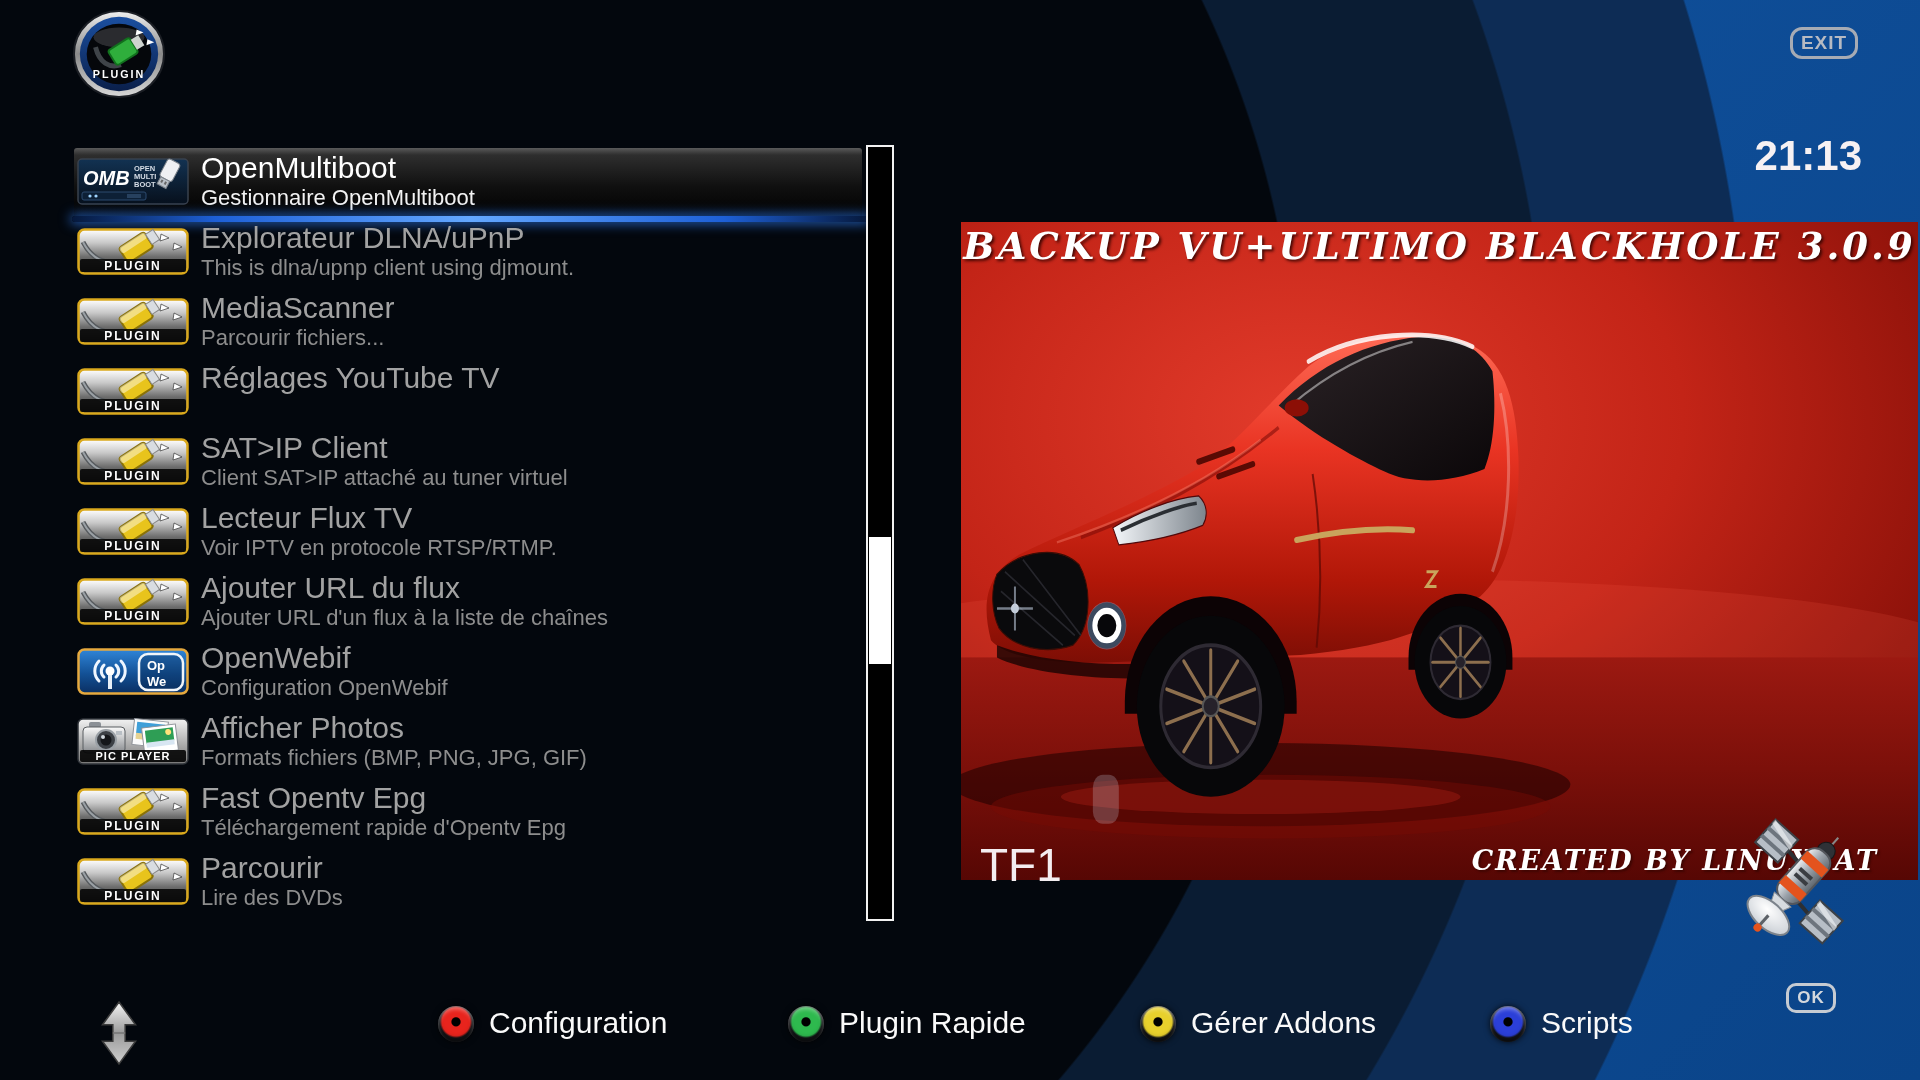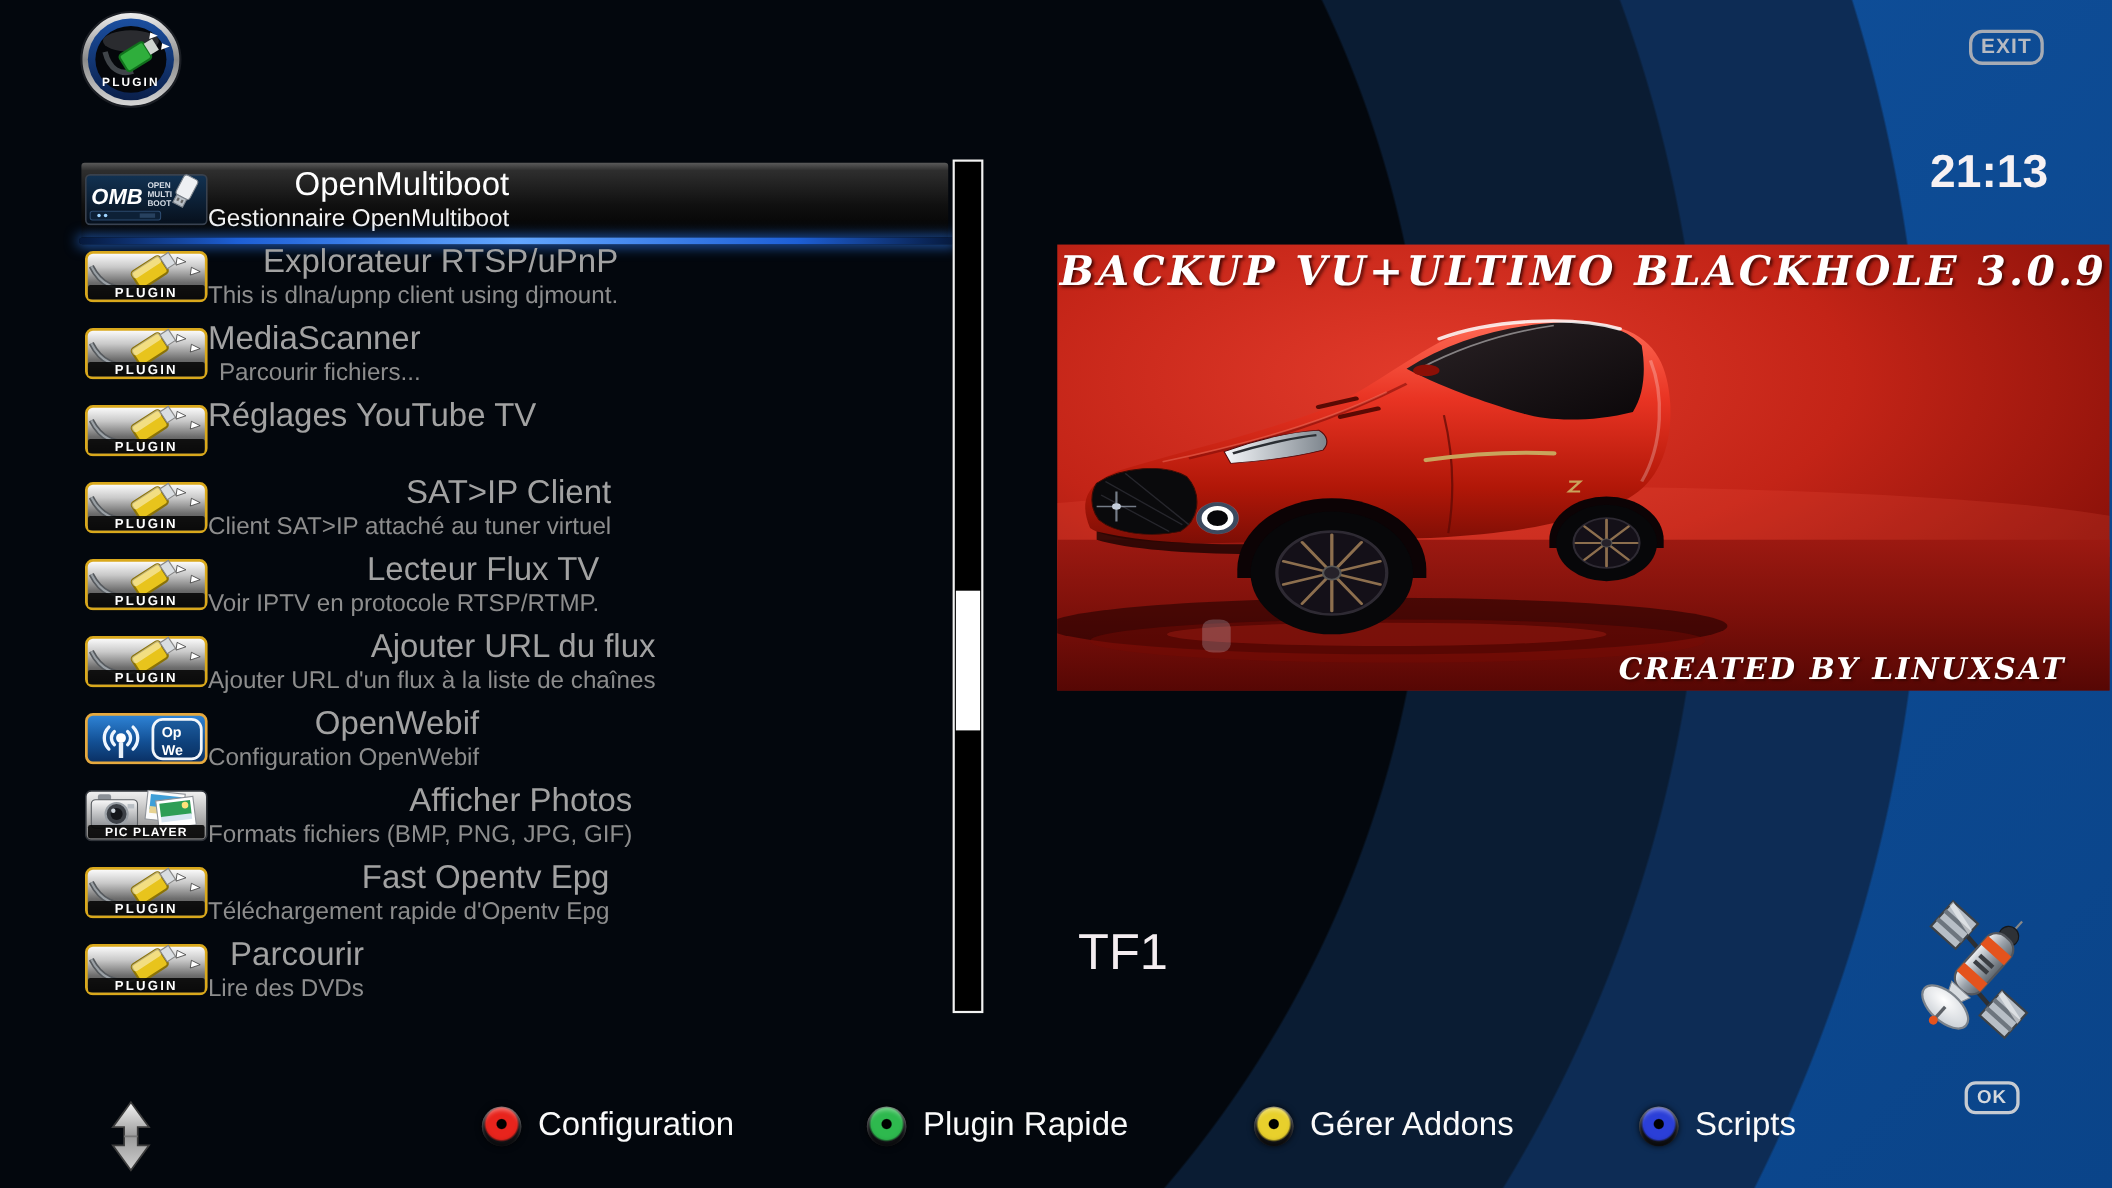--- a/index.html
+++ b/index.html
@@ -21,36 +21,36 @@
     font-weight:bold;letter-spacing:1px;display:flex;align-items:center;justify-content:center;
     background:transparent;}
   .exit{right:62px;top:27px;width:62px;height:26px;font-size:19px;}
   .ok{right:84px;top:983px;width:44px;height:24px;font-size:17px;border-color:#c6cbd2;color:#d4d8dd;border-radius:10px;}
   .clock{position:absolute;right:58px;top:132px;font-size:42px;color:#f6f1f3;font-weight:bold;}
   
   .list{position:absolute;left:74px;top:148px;width:788px;}
   .row{position:relative;height:70px;display:flex;}
   .row .icon{width:112px;height:47px;margin:10px 0 0 3px;flex:0 0 112px;text-decoration:underline;}
   .row .icon svg{width:100%;height:100%;display:block;}
-  .texts{overflow:hidden;white-space:nowrap;text-align:right;}
+  .texts{margin-left:12px;overflow:hidden;white-space:nowrap;}
   .t{font-size:30px;line-height:35px;color:#a2a2a2;margin-top:2px;}
   .d{font-size:22px;line-height:26px;color:#8d8d8d;}
   .row.selected{background:linear-gradient(180deg,#5a5a5a 0,#2e2e2e 10%,#101010 55%,#000 100%);border-radius:3px;}
   .row.selected .t{color:#fff;}
   .row.selected .d{color:#f2f2f2;}
   .sel-line{display:none;}
   .row.selected .sel-line{display:block;position:absolute;left:-2px;right:-6px;bottom:-4px;height:6px;
     background:linear-gradient(90deg,#06193c 0%,#1d5fd6 18%,#63a7ff 50%,#1d5fd6 82%,#06193c 100%);
     box-shadow:0 0 12px 2px rgba(46,123,240,.75);border-radius:3px;}
   
   .scrollbar{position:absolute;left:866px;top:145px;width:28px;height:776px;
     border:2px solid #f2f2f2;background:#000;box-sizing:border-box;}
   .thumb{position:absolute;left:1px;right:1px;background:#fff;}
   
-  .preview{position:absolute;left:961px;top:222px;width:957px;height:406px;overflow:hidden;}
+  .preview{position:absolute;left:961px;top:222px;width:957px;height:658px;overflow:hidden;}
   .preview svg{width:100%;height:100%;display:block;}
   .banner-top{position:absolute;top:2px;left:0;width:100%;text-align:center;
     font-family:"DejaVu Serif",serif;font-style:italic;font-weight:bold;font-size:37px;
     color:#fff;letter-spacing:3px;text-shadow:2px 2px 3px rgba(60,5,2,.95);white-space:nowrap;}
   .banner-bottom{position:absolute;right:40px;bottom:4px;
     font-family:"DejaVu Serif",serif;font-style:italic;font-weight:bold;font-size:27px;
     color:#fff;letter-spacing:2px;text-shadow:2px 2px 2px rgba(60,5,2,.9);}
   .channel{position:absolute;left:980px;top:838px;font-size:46px;color:#f4edf0;}
   .satellite{position:absolute;left:1742px;top:810px;width:122px;height:142px;}
   .satellite svg{width:100%;height:100%;}
@@ -151,21 +151,21 @@
       <rect x="-16" y="-9" width="30" height="7" rx="3" fill="rgba(255,255,255,.45)"></rect>
       <rect x="14" y="-6" width="9" height="12" fill="#d9dde1" stroke="#888"></rect>
             </g>
     <path d="M84 6 l8 4 -9 3 z" fill="#fff" stroke="#333" stroke-width=".7"></path>
     <path d="M97 15 l8 4 -9 3 z" fill="#fff" stroke="#333" stroke-width=".7"></path>
     <rect x="3" y="31" width="106" height="13" rx="2" fill="rgba(5,5,5,.88)"></rect>
     <text x="56" y="42" text-anchor="middle" font-size="12" font-weight="bold" fill="#fff" letter-spacing="2" font-family="Liberation Sans,sans-serif">PLUGIN</text>
   </svg>
         </span>
     <div class="texts">
-      <div class="t">Explorateur RTSP/uPnP</div>
+      <div class="t">Explorateur DLNA/uPnP</div>
       <div class="d">This is dlna/upnp client using djmount.</div>
     </div>
 
   </div>
 
   <div class="row">
     <span class="icon">
           <svg viewBox="0 0 112 47">
     <defs>
               <linearGradient id="pg" x1="0" y1="0" x2="0" y2="1">

